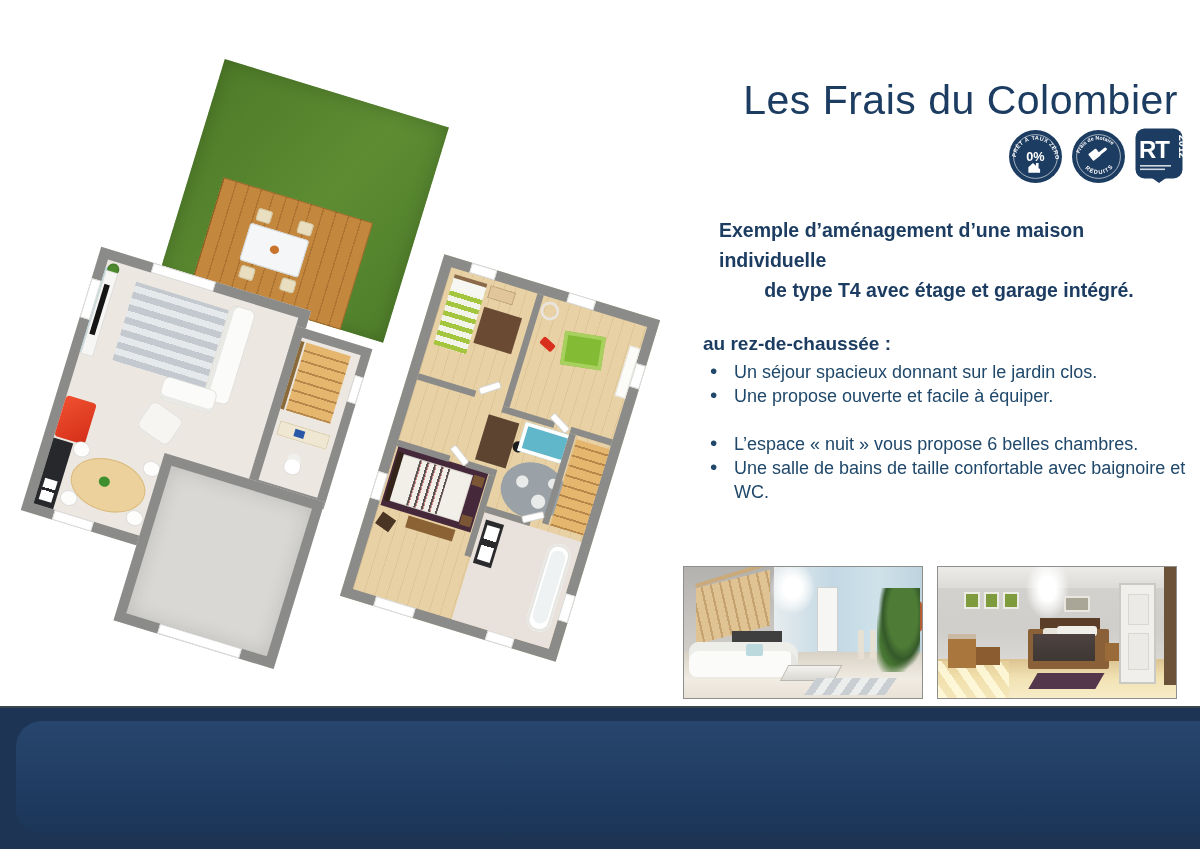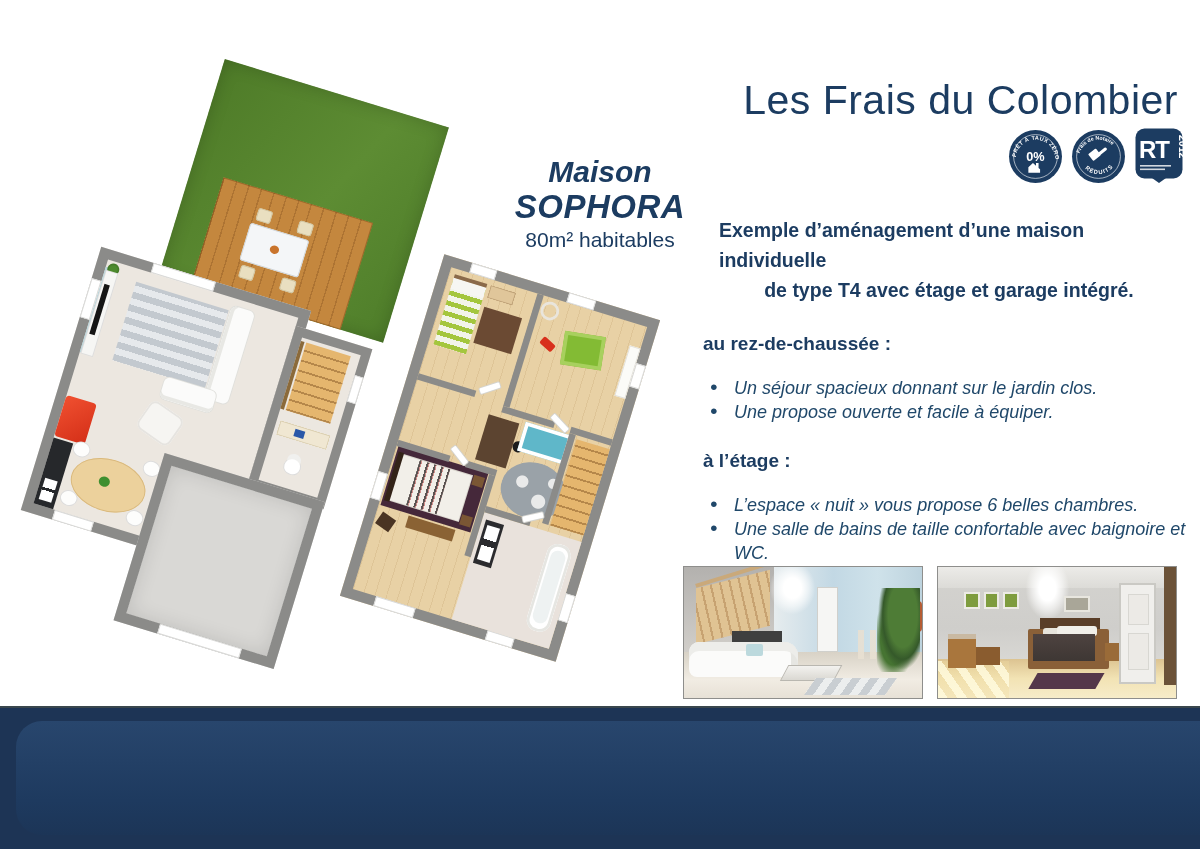--- a/index.html
+++ b/index.html
@@ -17,21 +17,21 @@
   .maison{font-size:30px;font-weight:bold;font-style:italic;line-height:1.05;}
   .sophora{font-size:33px;font-weight:bold;font-style:italic;letter-spacing:.5px;line-height:1.05;margin-top:2px;}
   .surface{font-size:21px;margin-top:4px;}
 
   
   .desc{position:absolute;left:703px;top:199px;width:492px;}
   .intro{font-size:19.5px;font-weight:bold;color:var(--navy);line-height:30px;margin:16px;}
   .section{margin-top:26px;}
   .section.second{margin-top:24px;}
   .sec-title{font-size:19px;font-weight:bold;color:var(--navy);line-height:25px;}
-  .desc ul{list-style:none;margin:20px 0 0 0;padding:0;font-style:italic;}
+  .desc ul{list-style:none;margin:4px 0 0 0;padding:0;}
   .desc li{position:relative;padding-left:31px;font-size:18px;line-height:24px;color:var(--text);}
   .desc li::before{content:"\2022";position:absolute;left:7px;top:-1px;font-size:21px;color:var(--text);}
 
   
   .gplan{position:absolute;left:63px;top:50px;width:320px;height:615px;transform:rotate(17deg) scale(.93);}
   .uplan{position:absolute;left:380px;top:268px;width:240px;height:380px;transform:rotate(17deg) scale(.94);}
   .gplan *,.uplan *{position:absolute;box-sizing:border-box;}
 
   .garden{left:68px;top:0;width:252px;height:242px;background:linear-gradient(115deg,#4e7b28,#5d8c33 55%,#4f7e2a);box-shadow:inset 0 0 18px rgba(0,0,0,.18);}
   .deck{left:104px;top:122px;width:168px;height:120px;background:var(--deck);background-image:repeating-linear-gradient(90deg,rgba(90,45,10,.22) 0 1.5px,rgba(0,0,0,0) 1.5px 14px);box-shadow:inset 0 0 0 1px rgba(90,45,10,.35);}
@@ -264,40 +264,34 @@
     <svg class="badge" width="50" height="58" viewBox="0 0 50 58">
       <rect x="1.5" y="1.5" width="47" height="50" rx="9" fill="var(--navy)"></rect>
       <path d="M18 51 h14 l-7 5 z" fill="var(--navy)"></path>
       <text x="5" y="31" font-size="24" font-weight="bold" fill="#fff" letter-spacing="-1">RT</text>
       <text transform="translate(44.5,8) rotate(90)" font-size="10.5" font-weight="bold" fill="#fff">2012</text>
       <rect x="6" y="38" width="31" height="1.6" fill="#fff" opacity=".8"></rect>
       <rect x="6" y="41.5" width="25" height="1.6" fill="#fff" opacity=".8"></rect>
     </svg>
   </div>
 
-  <div class="plan-label">
-    <div class="maison">Maison</div>
-    <div class="sophora">SOPHORA</div>
-    <div class="surface">80m² habitables</div>
-  </div>
 
   <div class="desc">
     <p class="intro">
         <span style="display:block;">Exemple d’aménagement d’une maison individuelle</span>
         <span style="display:block;text-align:center;">de type T4 avec étage et garage intégré.</span>
       </p>
     <div class="section">
       <div class="sec-title">au rez-de-chaussée :</div>
       <ul>
         <li>Un séjour spacieux donnant sur le jardin clos.</li>
         <li>Une propose ouverte et facile à équiper.</li>
       </ul>
     </div>
     <div class="section second">
-      <div class="sec-title">à l’étage :</div>
       <ul>
         <li>L’espace « nuit » vous propose 6 belles chambres.</li>
         <li>Une salle de bains de taille confortable avec baignoire et WC.</li>
       </ul>
     </div>
   </div>
 
   <div class="photo" id="photo1">
     <div class="p1-wallL"></div>
     <div class="p1-wallR"></div>

